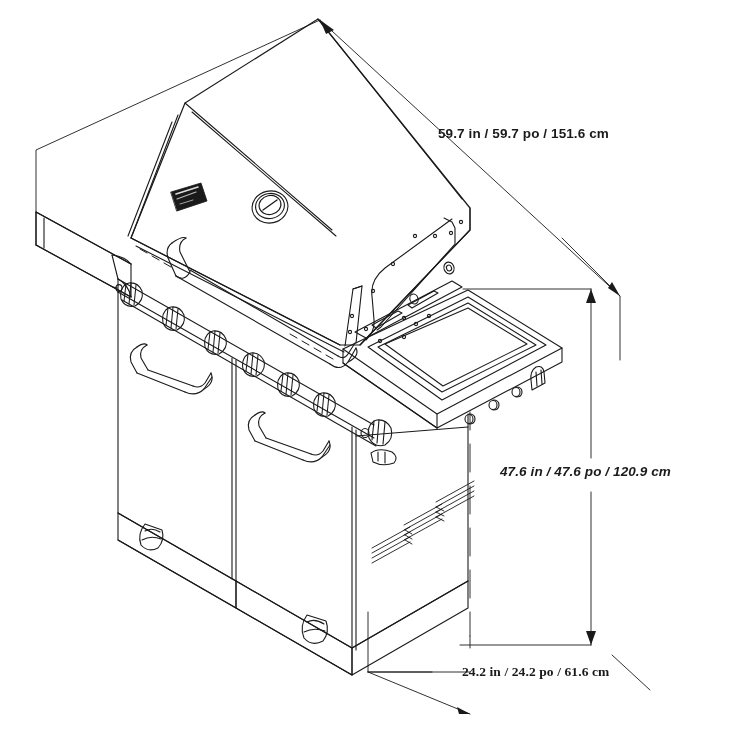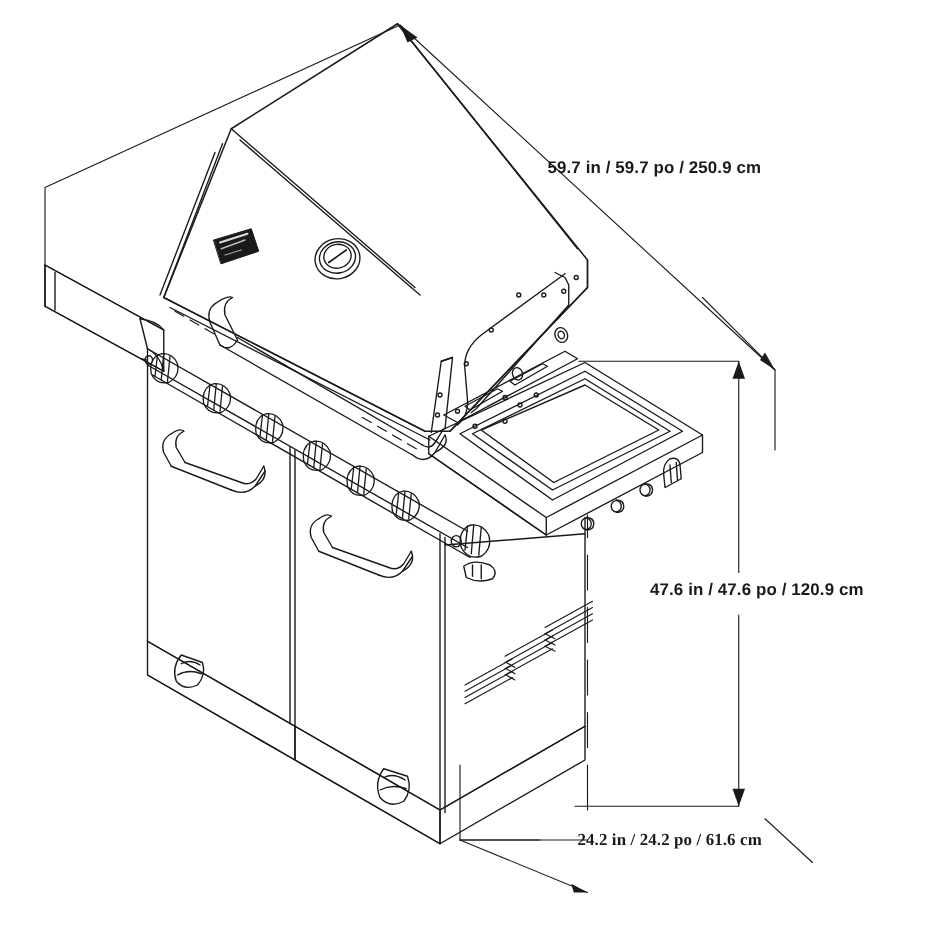--- a/index.html
+++ b/index.html
@@ -24,21 +24,21 @@
   .dim-label {
     position: absolute;
     font-family: "Liberation Sans", sans-serif;
     font-size: 13.5px;
     font-weight: bold;
     color: #1a1a1a;
     white-space: nowrap;
     letter-spacing: 0.1px;
   }
   #dim-label-width  { left: 438px; top: 126px; }
-  #dim-label-height { left: 520px; top: 464px; }
+  #dim-label-height { left: 500px; top: 464px; font-style: italic; }
   #dim-label-depth  { left: 462px; top: 664px; font-family: Liberation Serif, serif; }
 </style>
 </head>
 <body>
 
 <svg id="drawing-canvas" viewBox="0 0 740 740" xmlns="http://www.w3.org/2000/svg">
   <rect x="0" y="0" width="740" height="740" fill="#ffffff"></rect>
 
   <g fill="none" stroke="#1a1a1a" stroke-width="1.1" stroke-linejoin="round" stroke-linecap="round">
 
@@ -302,17 +302,17 @@
     <g>
       <path d="M 345 346 L 353 289 L 362 286 L 356 343"></path>
       <path d="M 353 289 L 362 286"></path>
       <circle cx="352" cy="316" r="1.6"></circle>
       <circle cx="350" cy="332" r="1.6"></circle>
     </g>
 
   </g>
 </svg>
 
-<div class="dim-label" id="dim-label-width">59.7 in / 59.7 po / 250.9 cm</div>
+<div class="dim-label" id="dim-label-width">59.7 in / 59.7 po / 151.6 cm</div>
 
 <div class="dim-label" id="dim-label-height">47.6 in / 47.6 po / 120.9 cm</div>
 
 <div class="dim-label" id="dim-label-depth">24.2 in / 24.2 po / 61.6 cm</div>
 
 </body></html>

